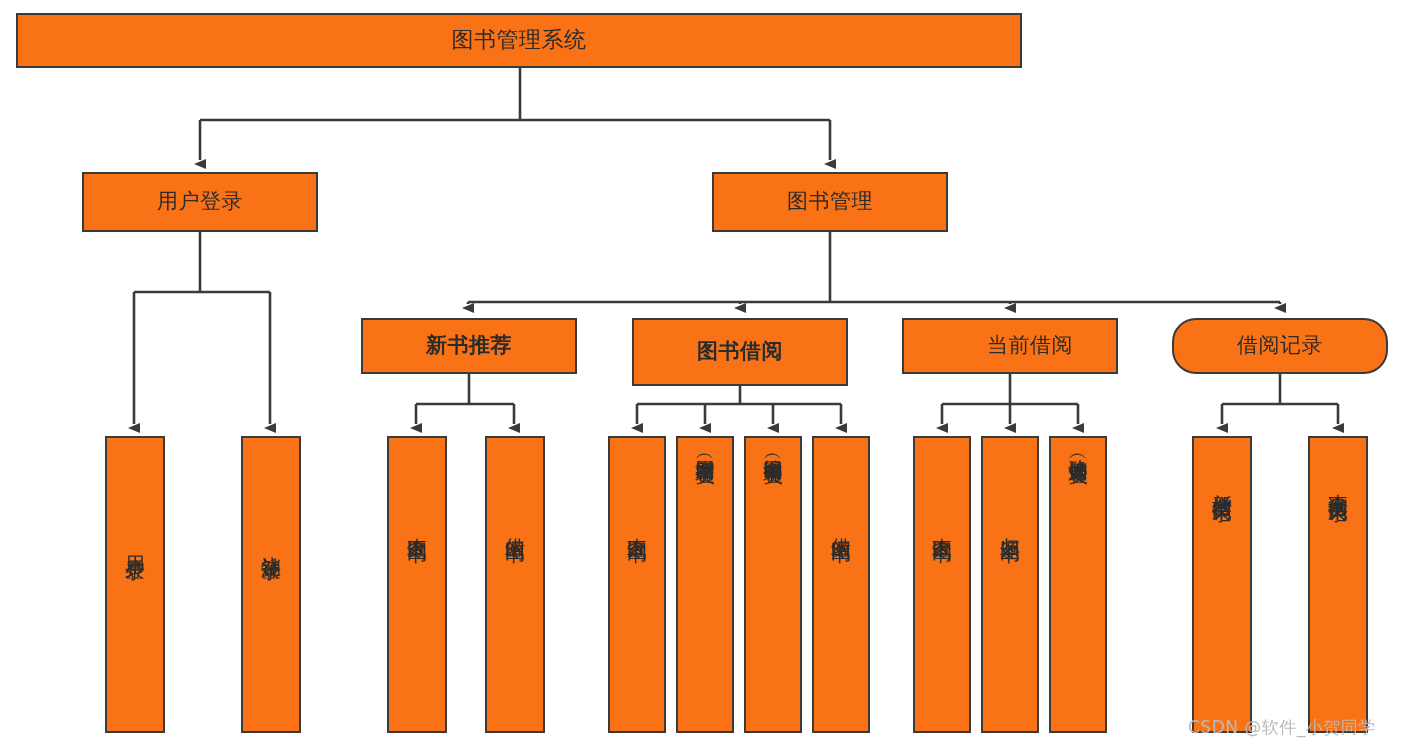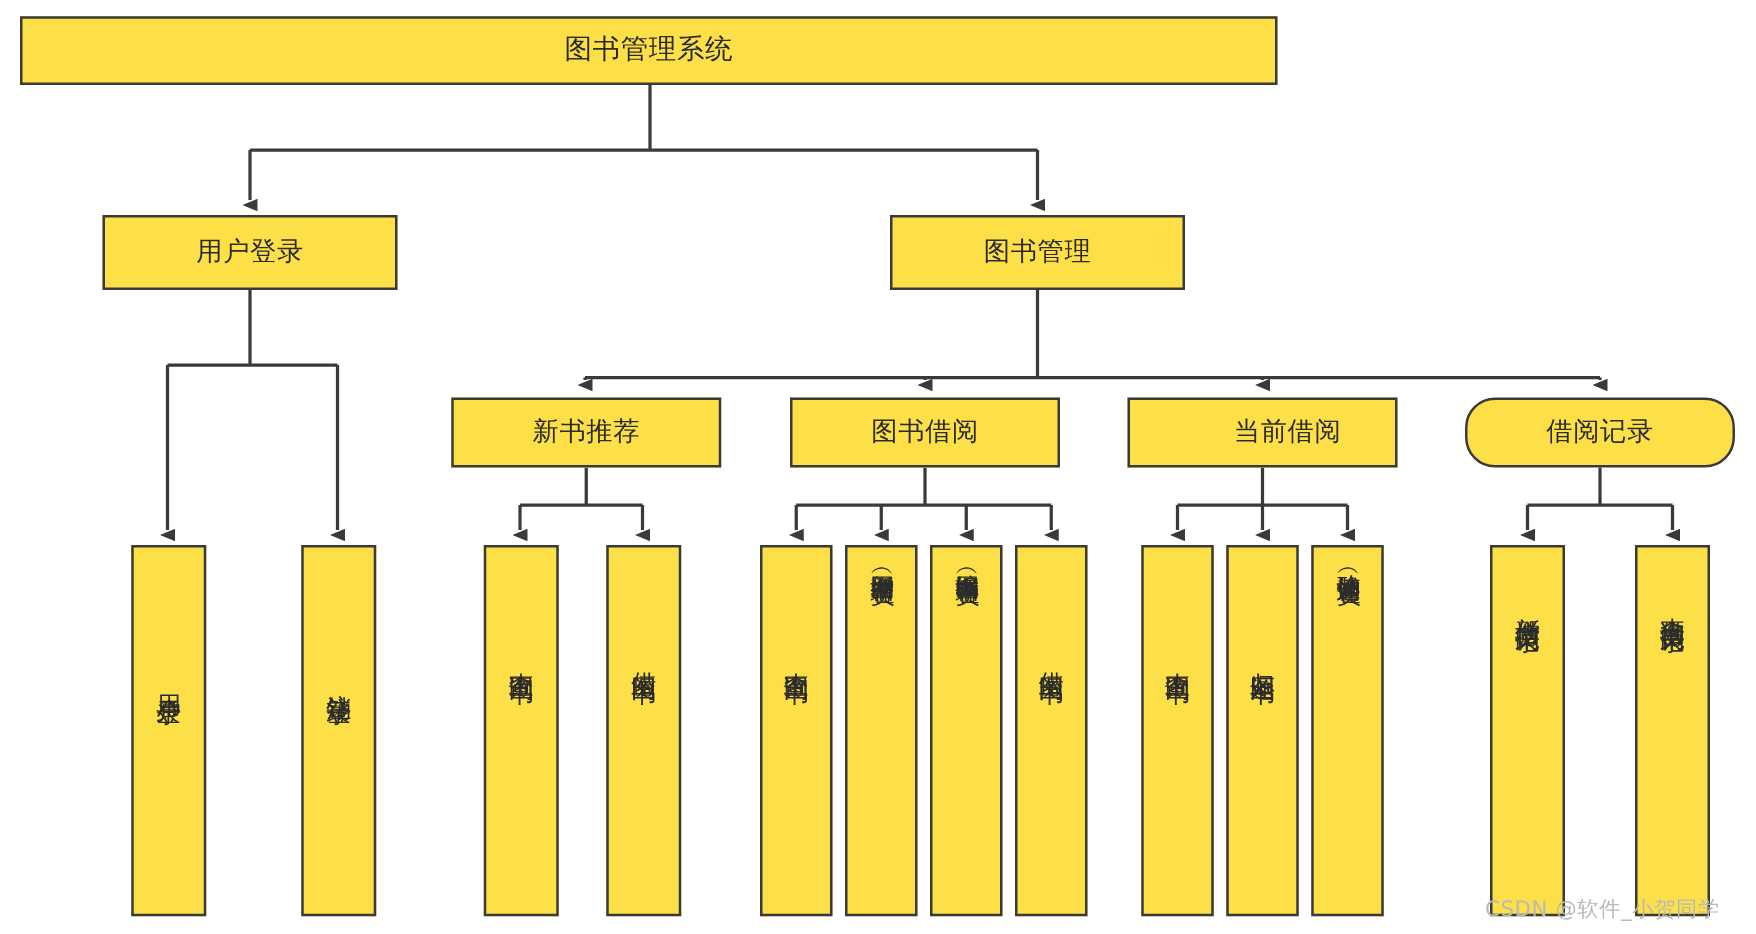--- a/index.html
+++ b/index.html
@@ -22,21 +22,21 @@
     position: absolute;
     left: 0;
     top: 0;
     width: 1405px;
     height: 747px;
     pointer-events: none;
   }
   .node {
     position: absolute;
     box-sizing: border-box;
-    background: #fde047;
+    background: #f97316;
     border: 2px solid #3a3a3a;
     display: flex;
     align-items: center;
     justify-content: center;
     color: #2b2b2b;
   }
   .node .label {
     display: block;
     text-align: center;
     line-height: 1.12;
@@ -148,25 +148,25 @@
   </div>
 
   <div class="node horiz" style="left:82px; top:172px; width:236px; height:60px;">
     <span class="label">用户登录</span>
   </div>
 
   <div class="node horiz" style="left:712px; top:172px; width:236px; height:60px;align-items:center;">
     <span class="label">图书管理</span>
   </div>
 
-  <div class="node horiz" style="left:361px; top:318px; width:216px; height:56px;">
+  <div class="node horiz" style="left:361px; top:318px; width:216px; height:56px;font-weight:bold;">
     <span class="label">新书推荐</span>
   </div>
 
-  <div class="node horiz" style="left:632px; top:318px; width:216px; height:56px;">
+  <div class="node horiz" style="left:632px; top:318px; width:216px; height:68px;font-weight:bold;">
     <span class="label">图书借阅</span>
   </div>
 
   <div class="node horiz" style="left:902px; top:318px; width:216px; height:56px;padding-left:40px;">
     <span class="label">当前借阅</span>
   </div>
 
   <div class="node horiz" style="left:1172px; top:318px; width:216px; height:56px;border-radius:24px;">
     <span class="label">借阅记录</span>
   </div>

